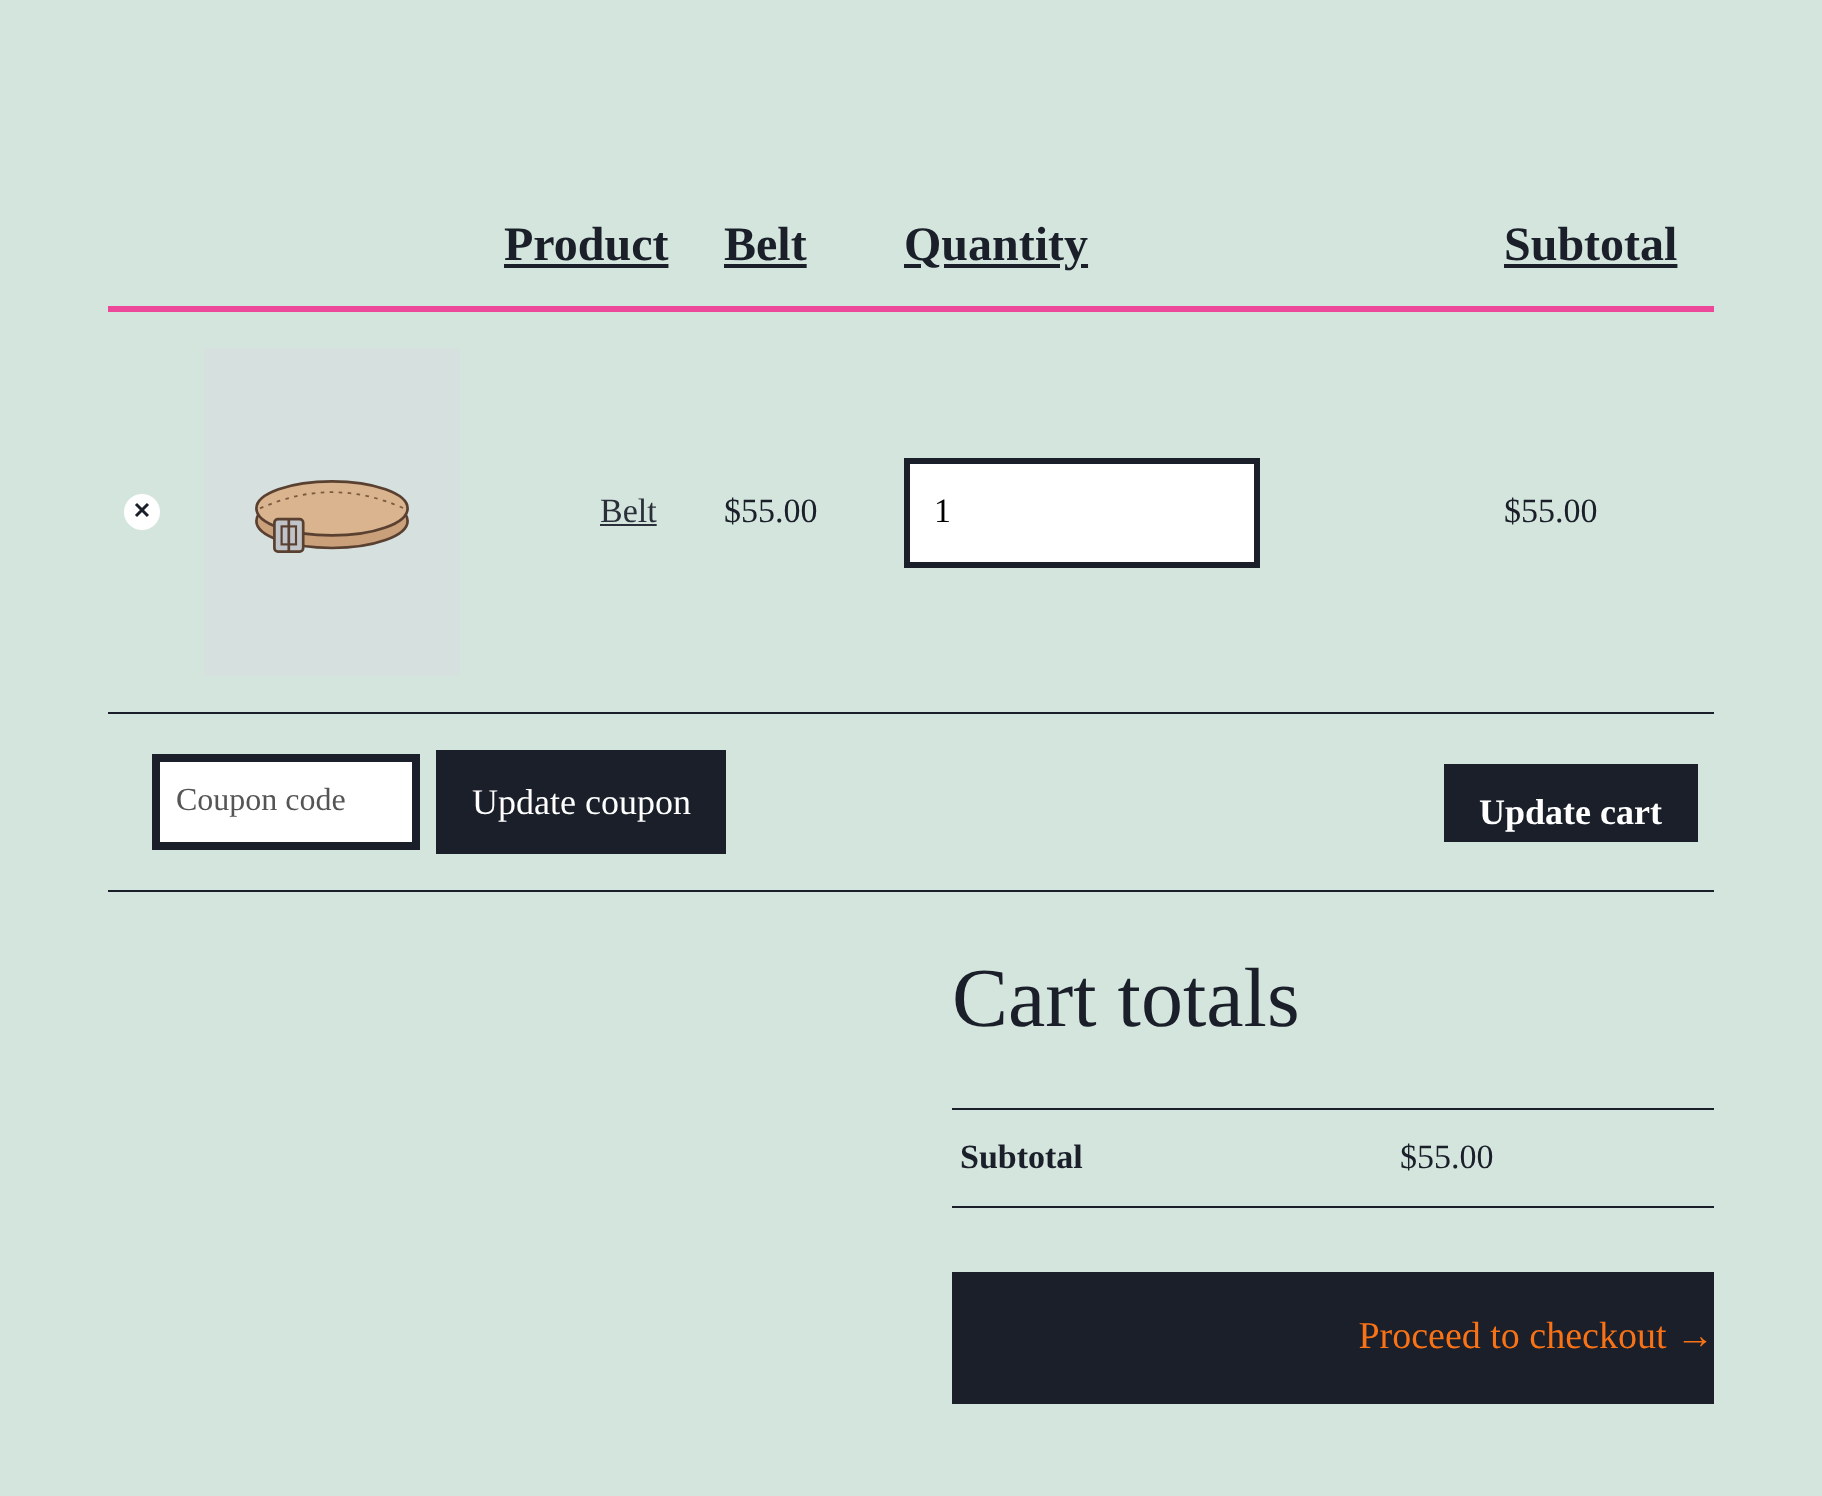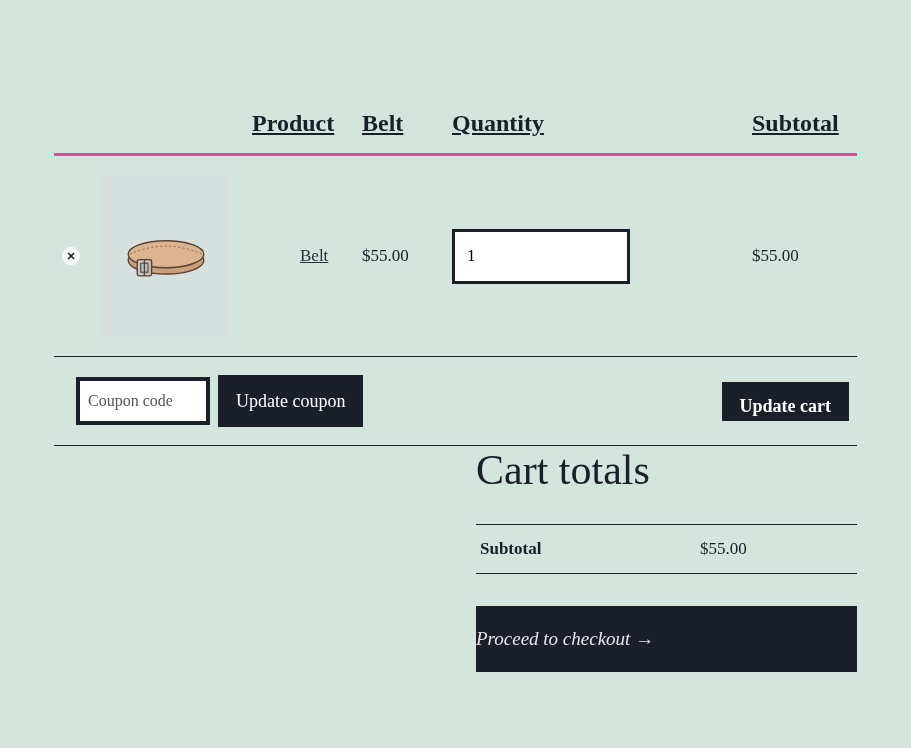--- a/index.html
+++ b/index.html
@@ -116,20 +116,21 @@
       font-size: 18px;
       padding: 14px 18px;
       cursor: pointer;
       font-family: inherit;
     }
     .btn-apply { height: 52px; }
     .btn-update { height: 39px; font-weight: bold; }
 
     .cart-totals {
       margin-left: 422px;
+      margin-top: 30px;
     }
     .cart-totals h2 {
       font-size: 42px;
       font-weight: 400;
       margin-bottom: 30px;
       color: #1a1f2a;
     }
     .totals-table {
       width: 100%;
       border-collapse: collapse;
@@ -152,29 +153,28 @@
       font-size: 17px;
       padding: 14px 4px;
     }
     .totals-table .total-row td,
     .totals-table .total-row th { font-weight: 700; }
 
     .checkout-btn {
       display: block;
       width: 100%;
       background: #1a1f2a;
-      color: #e5e5e5;
+      color: #f97316;
       border: none;
       font-size: 19px;
       padding: 22px 0;
       margin-top: 32px;
       cursor: pointer;
       font-family: inherit;
-      text-align: left;
-      font-style: italic;
+      text-align: right;
     }
   </style>
 </head>
 <body>
 
 <div class="cart-page">
   <table class="cart-table">
     <thead>
       <tr>
         <th class="col-remove"></th>

